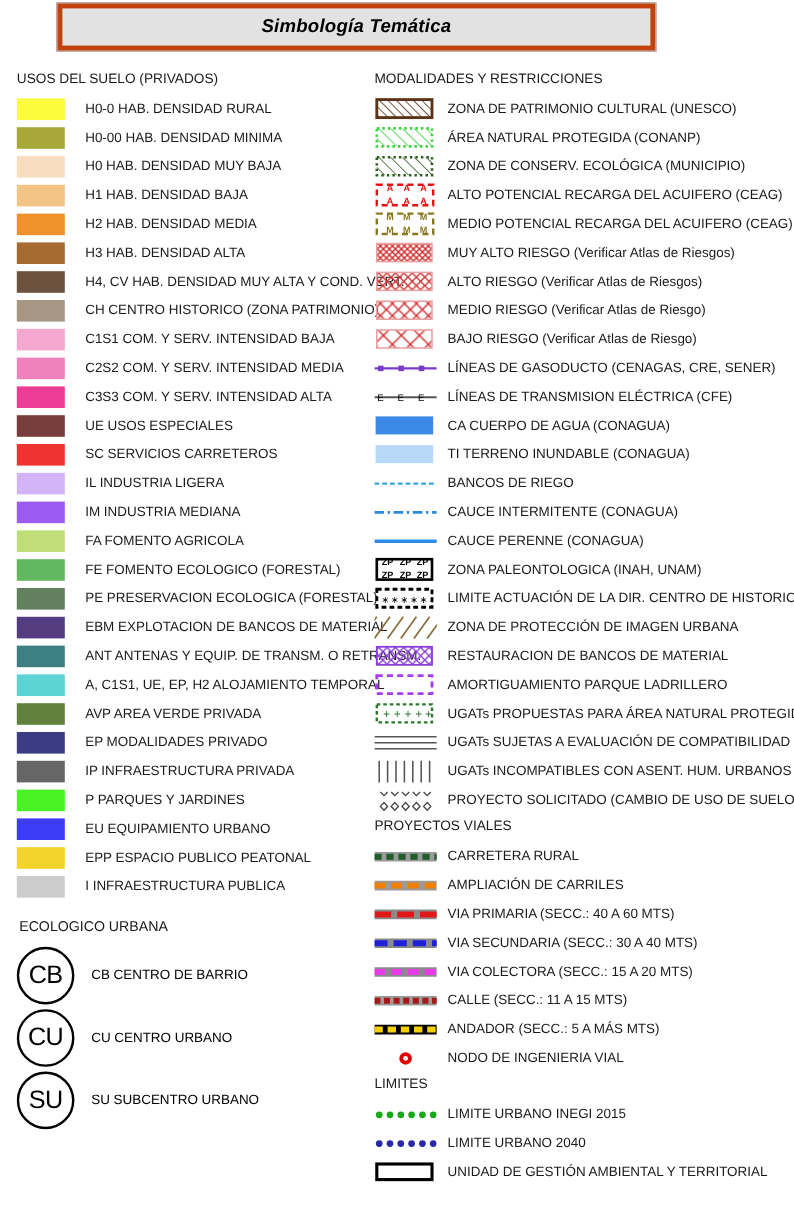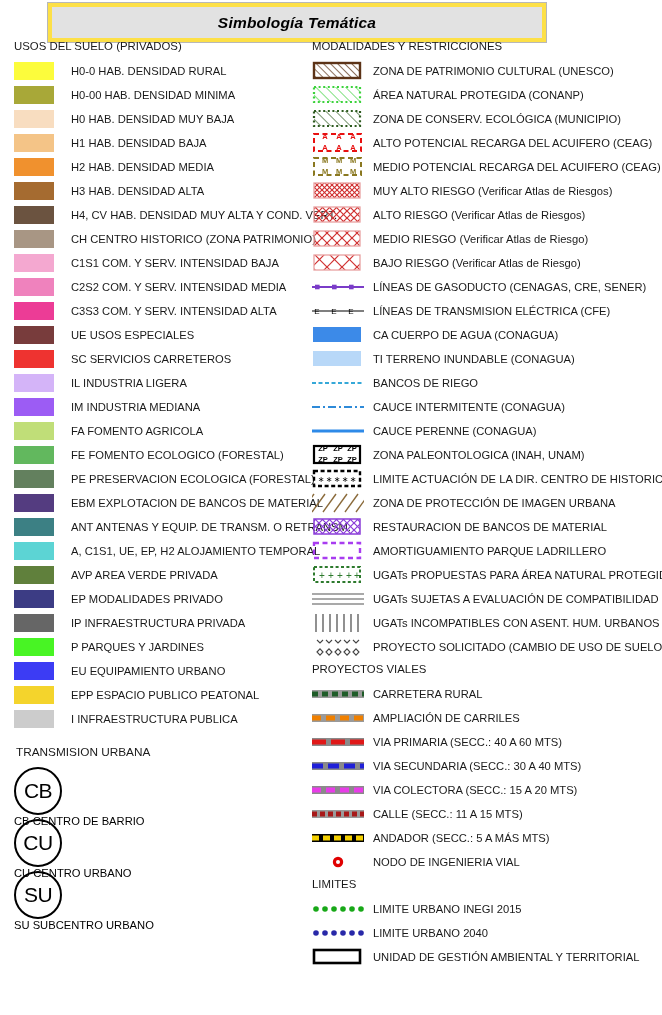--- a/index.html
+++ b/index.html
@@ -15,38 +15,38 @@
     background: #ffffff;
     overflow: hidden;
   }
 
   
   .title-outer {
     position: absolute;
     left: 47px; top: 2px;
     width: 500px; height: 41px;
     border: 1px solid #b8b8b8;
-    background: #fde047;
+    background: #c2410c;
     padding: 4px;
   }
   .title-inner {
     width: 100%; height: 100%;
     background: #e2e2e2;
     display: flex; align-items: center; justify-content: center;
   }
   .title-text {
     font-size: 15.5px;
     font-weight: bold;
     font-style: italic;
     color: #000000;
     letter-spacing: .2px;
   }
 
   
-  .col { position: absolute; top: 40px; }
+  .col { position: absolute; top: 60px; }
   .col-left  { left: 14px;  width: 300px; }
   .col-right { left: 312px; width: 348px; }
 
   .section-head {
     font-size: 11.4px;
     color: #1a1a1a;
     margin: 0 0 7px 0;
     white-space: nowrap;
   }
   .section-head.gap { margin-top: 4px; }
@@ -75,22 +75,22 @@
     width: 52px; height: 22px;
     flex: 0 0 52px;
     margin-right: 9px;
     position: relative;
   }
   .sym svg { display: block; width: 100%; height: 100%; }
 
   
   .eu-row {
     display: flex;
+    align-items: center;
     height: 52px;
-    flex-direction: column;
   }
   .circle {
     width: 48px; height: 48px;
     flex: 0 0 48px;
     border: 2.5px solid #000;
     border-radius: 50%;
     display: flex; align-items: center; justify-content: center;
     font-size: 21px;
     color: #000;
     margin-right: 14px;
@@ -228,21 +228,21 @@
         <div class="row">
           <div class="sw" style="background: rgb(244, 212, 44);"></div>
           <span class="label">EPP ESPACIO PUBLICO PEATONAL</span>
         </div>
         <div class="row">
           <div class="sw" style="background: rgb(204, 204, 204);"></div>
           <span class="label">I INFRAESTRUCTURA PUBLICA</span>
         </div>
       </div>
 
-    <div class="estructura-head">TRANSMISION URBANA</div>
+    <div class="estructura-head">ECOLOGICO URBANA</div>
     <div id="estructura-list">
         <div class="eu-row">
           <div class="circle">CB</div>
           <span class="label">CB  CENTRO DE BARRIO</span>
         </div>
         <div class="eu-row">
           <div class="circle">CU</div>
           <span class="label">CU  CENTRO URBANO</span>
         </div>
         <div class="eu-row">

